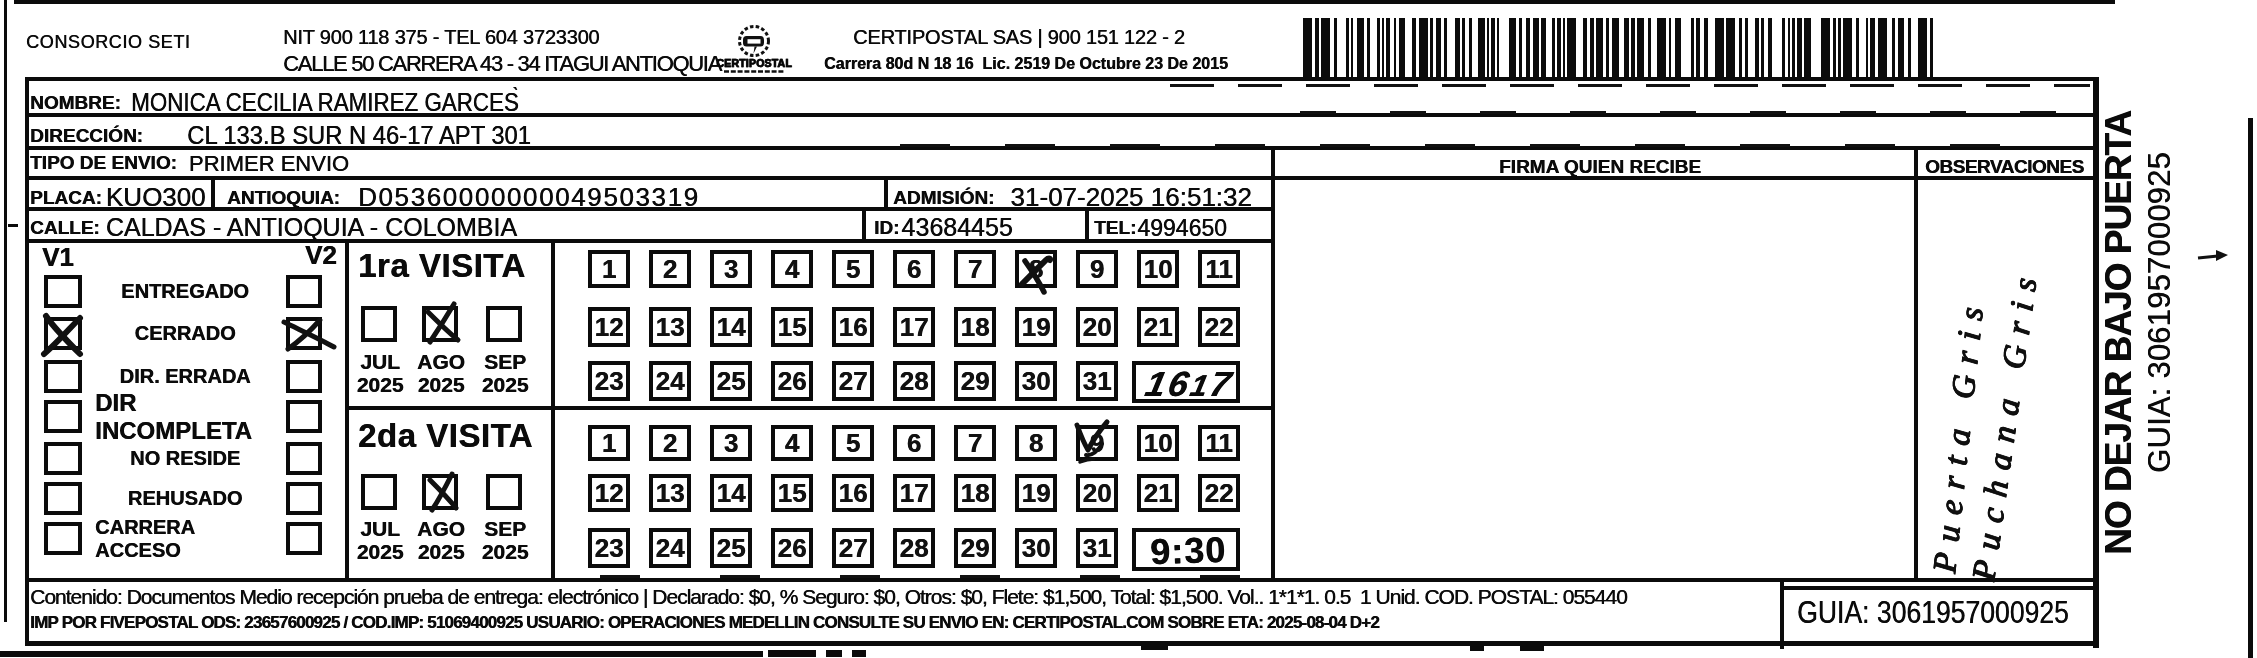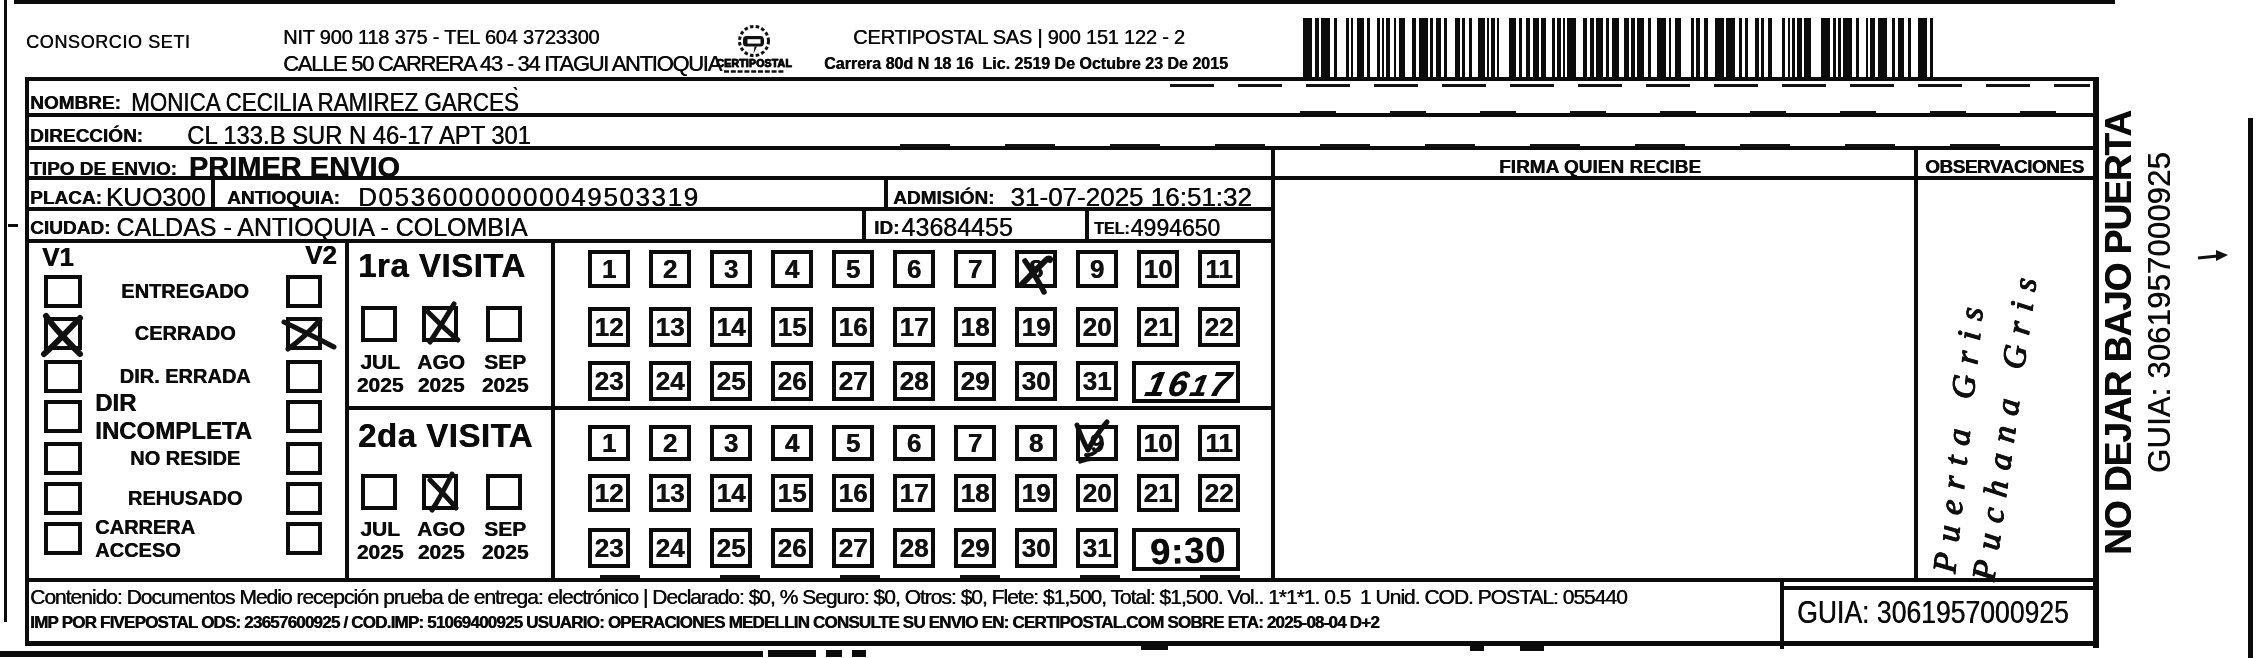--- a/index.html
+++ b/index.html
@@ -124,27 +124,27 @@
 <div class="ln" style="left:1914px;top:149px;width:4px;height:433px;"></div>
 <div class="ln" style="left:345px;top:241px;width:4px;height:340px;"></div>
 <div class="ln" style="left:551px;top:241px;width:4px;height:340px;"></div>
 <div class="a" style="left:1170px;top:84px;width:920px;height:3px;background:repeating-linear-gradient(90deg,#111 0 44px,transparent 44px 68px);"></div>
 <div class="a" style="left:1300px;top:111px;width:780px;height:3px;background:repeating-linear-gradient(90deg,#111 0 36px,transparent 36px 90px);"></div>
 <div class="a" style="left:900px;top:144px;width:1150px;height:3px;background:repeating-linear-gradient(90deg,#111 0 50px,transparent 50px 105px);"></div>
 <div class="a" style="left:600px;top:575px;width:660px;height:3px;background:repeating-linear-gradient(90deg,#111 0 40px,transparent 40px 120px);"></div>
 <div class="a" style="left:30px;top:87px;white-space:nowrap;"><span style="font-size:19px;font-weight:bold;">NOMBRE:</span><span style="display:inline-block;width:10px;"></span><span style="font-size:26px;font-weight:normal;vertical-align:-2px;"><span style="display:inline-block;transform:scaleX(0.86);transform-origin:0 50%;">MONICA CECILIA RAMIREZ GARCES</span></span></div>
 <div class="a" style="left:512px;top:84px;font-size:20px;">ˋ</div>
 <div class="a" style="left:30px;top:120px;white-space:nowrap;"><span style="font-size:19px;font-weight:bold;">DIRECCIÓN:</span><span style="display:inline-block;width:4px;"></span><span style="font-size:26px;font-weight:normal;vertical-align:-2px;margin-left:40px;"><span style="display:inline-block;transform:scaleX(0.915);transform-origin:0 50%;">CL 133.B SUR N 46-17 APT 301</span></span></div>
-<div class="a" style="left:30px;top:151px;white-space:nowrap;"><span style="font-size:19px;font-weight:bold;">TIPO DE ENVIO:</span><span style="display:inline-block;width:12px;"></span><span style="font-size:29px;font-weight:bold;vertical-align:-2px;">PRIMER ENVIO</span></div>
+<div class="a" style="left:30px;top:151px;white-space:nowrap;"><span style="font-size:19px;font-weight:bold;">TIPO DE ENVIO:</span><span style="display:inline-block;width:12px;"></span><span style="font-size:22px;font-weight:normal;vertical-align:-2px;">PRIMER ENVIO</span></div>
 <div class="a" style="left:30px;top:182px;white-space:nowrap;"><span style="font-size:19px;font-weight:bold;">PLACA:</span><span style="display:inline-block;width:4px;"></span><span style="font-size:26px;font-weight:normal;vertical-align:-2px;">KUO300</span></div>
 <div class="a" style="left:227px;top:182px;white-space:nowrap;"><span style="font-size:19px;font-weight:bold;">ANTIOQUIA:</span><span style="display:inline-block;width:18px;"></span><span style="font-size:26px;font-weight:normal;vertical-align:-2px;"><span style="letter-spacing:1.6px;">D05360000000049503319</span></span></div>
 <div class="a" style="left:893px;top:182px;white-space:nowrap;"><span style="font-size:19px;font-weight:bold;">ADMISIÓN:</span><span style="display:inline-block;width:16px;"></span><span style="font-size:26px;font-weight:normal;vertical-align:-2px;">31-07-2025 16:51:32</span></div>
-<div class="a" style="left:30px;top:213px;white-space:nowrap;"><span style="font-size:19px;font-weight:bold;">CIUDAD:</span><span style="display:inline-block;width:6px;"></span><span style="font-size:25px;font-weight:normal;vertical-align:-2px;">CALDAS - ANTIOQUIA - COLOMBIA</span></div>
+<div class="a" style="left:30px;top:213px;white-space:nowrap;"><span style="font-size:19px;font-weight:bold;">CALLE:</span><span style="display:inline-block;width:6px;"></span><span style="font-size:25px;font-weight:normal;vertical-align:-2px;">CALDAS - ANTIOQUIA - COLOMBIA</span></div>
 <div class="a" style="left:874px;top:213px;white-space:nowrap;"><span style="font-size:19px;font-weight:bold;">ID:</span><span style="display:inline-block;width:2px;"></span><span style="font-size:25px;font-weight:normal;vertical-align:-2px;">43684455</span></div>
-<div class="a" style="left:1094px;top:215px;white-space:nowrap;"><span style="font-size:16px;font-weight:bold;">TEL:</span><span style="display:inline-block;width:1px;"></span><span style="font-size:23px;font-weight:normal;vertical-align:-2px;">4994650</span></div>
+<div class="a" style="left:1094px;top:215px;white-space:nowrap;"><span style="font-size:19px;font-weight:bold;">TEL:</span><span style="display:inline-block;width:1px;"></span><span style="font-size:23px;font-weight:normal;vertical-align:-2px;">4994650</span></div>
 <div class="a" style="left:1499px;top:156px;font-size:19px;font-weight:bold;white-space:nowrap;">FIRMA QUIEN RECIBE</div>
 <div class="a" style="left:1925px;top:156px;font-size:19px;font-weight:bold;white-space:nowrap;letter-spacing:-0.5px;">OBSERVACIONES</div>
 <div class="a" style="left:42px;top:242px;font-size:26px;font-weight:bold;white-space:nowrap;">V1</div>
 <div class="a" style="left:286px;top:240px;font-size:26px;font-weight:bold;white-space:nowrap;margin-left:19px;">V2</div>
 <div class="cb" style="left:44px;top:275px;width:38px;height:33px;"></div>
 <div class="cb" style="left:286px;top:275px;width:36px;height:33px;"></div>
 <div class="a" style="left:95px;top:275px;width:180px;height:33px;display:flex;align-items:center;justify-content:center;font-weight:bold;font-size:20px;">ENTREGADO</div>
 <div class="cb" style="left:44px;top:317px;width:38px;height:33px;"></div>
 <div class="cb" style="left:286px;top:317px;width:36px;height:33px;"></div>
 <div class="a" style="left:95px;top:317px;width:180px;height:33px;display:flex;align-items:center;justify-content:center;font-weight:bold;font-size:20px;">CERRADO</div>

